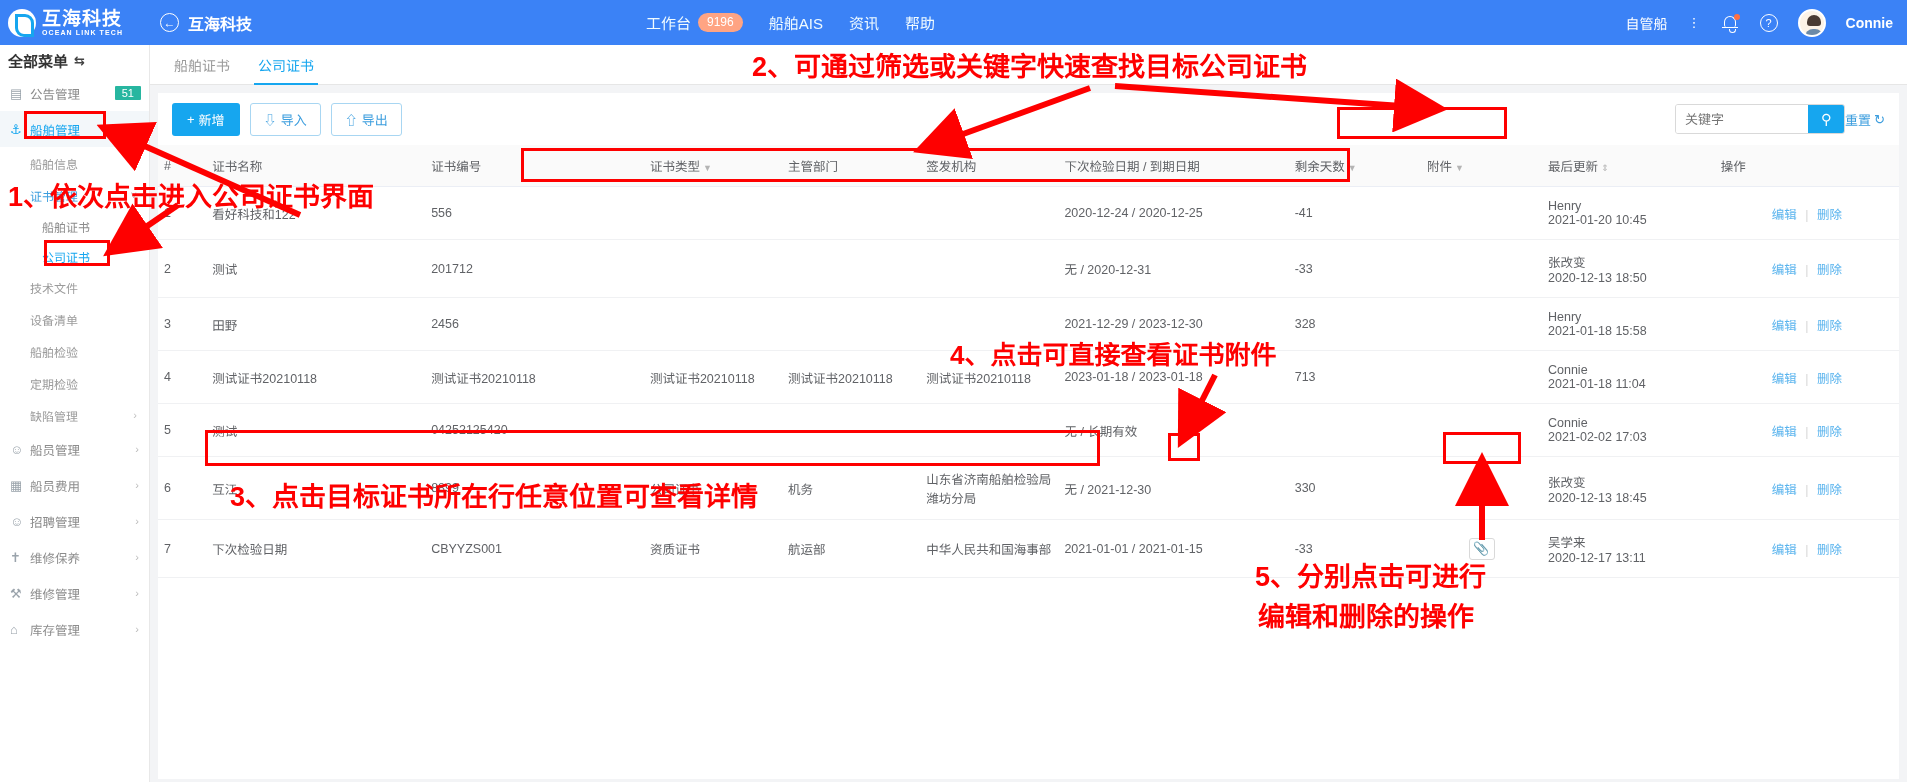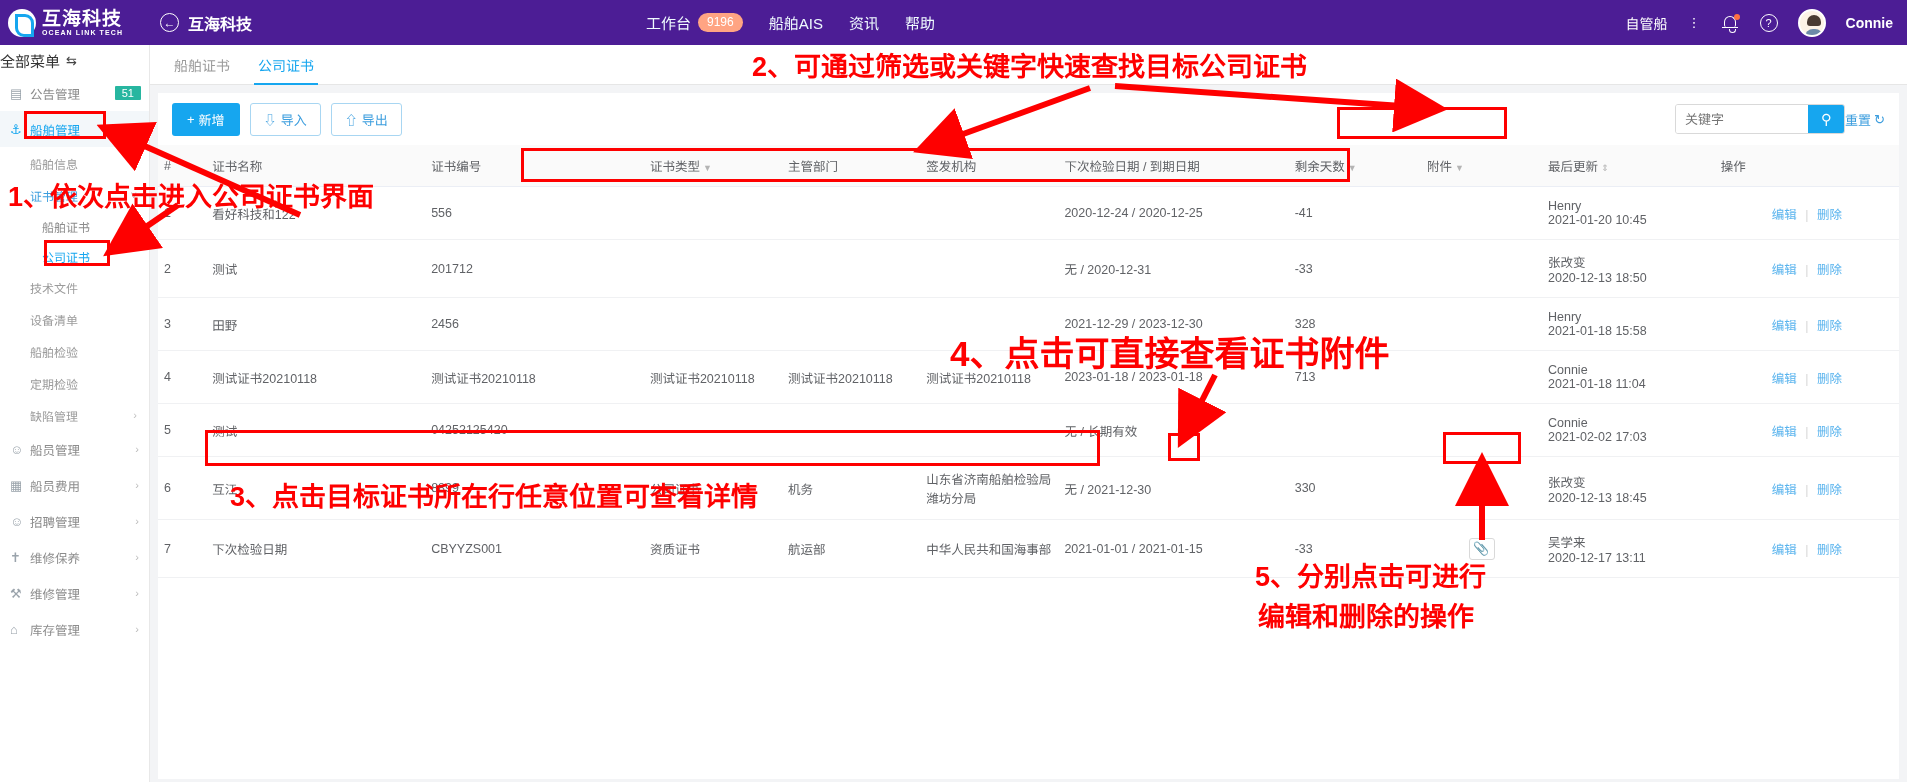--- a/index.html
+++ b/index.html
@@ -6,21 +6,21 @@
   html, body {
     width: 1907px; height: 782px;
     font-family: "Liberation Sans", "DejaVu Sans", sans-serif;
     background: #fff; overflow: hidden;
   }
   #app { position: relative; width: 1907px; height: 782px; }
 
   
   .topbar {
     position: absolute; top: 0; left: 0; width: 1907px; height: 45px;
-    background: #4c1d95; display: flex; align-items: center;
+    background: #3b82f6; display: flex; align-items: center;
   }
   .logo-block { width: 150px; height: 45px; display: flex; align-items: center; padding-left: 8px; }
   .logo-mark {
     width: 28px; height: 28px; border-radius: 50%;
     background: #fff; position: relative; flex: 0 0 auto;
   }
   .logo-mark::before {
     content: ""; position: absolute; left: 7px; top: 5px;
     width: 13px; height: 17px; border: 3px solid #16a6ef;
     border-radius: 0 9px 0 9px;
@@ -70,21 +70,21 @@
     background: #6c8aa8; border-radius: 8px 8px 0 0; }
   .username { color: #fff; font-size: 14px; font-weight: bold; }
 
   
   .sidebar {
     position: absolute; left: 0; top: 45px; width: 150px; height: 737px;
     background: #fff; border-right: 1px solid #e8e8e8; overflow: hidden;
   }
   .menu-head {
     height: 30px; display: flex; align-items: center; gap: 6px;
-    font-size: 15px; color: #333; font-weight: normal;
+    padding-left: 8px; font-size: 15px; color: #333; font-weight: bold;
   }
   .swap-icon { color: #444; font-size: 13px; }
   .s-item {
     height: 36px; display: flex; align-items: center; position: relative;
     padding-left: 10px; font-size: 12.5px; color: #8c8c8c; cursor: pointer;
   }
   .s-item .s-ico { width: 20px; font-size: 13px; color: #9aa3ab; flex: 0 0 20px; }
   .s-item .s-lbl { flex: 1; }
   .s-item .s-chev { font-size: 11px; color: #bbb; padding-right: 10px; }
   .s-item.active { background: #f3f7fa; color: #16a6ef; }
@@ -527,17 +527,17 @@
     <line x1="1115" y1="86" x2="1430" y2="108" stroke="#fe0000" stroke-width="6" marker-end="url(#ah)"></line>
 
     <line x1="1215" y1="375" x2="1186" y2="432" stroke="#fe0000" stroke-width="6" marker-end="url(#ah)"></line>
 
     <line x1="1482" y1="540" x2="1482" y2="470" stroke="#fe0000" stroke-width="6" marker-end="url(#ah)"></line>
   </svg>
 
   <div class="anno" style="left:8px; top:175px; font-size:27px;">1、依次点击进入公司证书界面</div>
   <div class="anno" style="left:752px; top:45px; font-size:27px;">2、可通过筛选或关键字快速查找目标公司证书</div>
   <div class="anno" style="left:230px; top:475px; font-size:27px;">3、点击目标证书所在行任意位置可查看详情</div>
-  <div class="anno" style="left:950px; top:325px; font-size:35px;">4、点击可直接查看证书附件</div>
+  <div class="anno" style="left:950px; top:334px; font-size:26px;">4、点击可直接查看证书附件</div>
   <div class="anno" style="left:1255px; top:555px; font-size:27px;">5、分别点击可进行</div>
   <div class="anno" style="left:1258px; top:595px; font-size:27px;">编辑和删除的操作</div>
 
 </div>
 
 </body></html>

